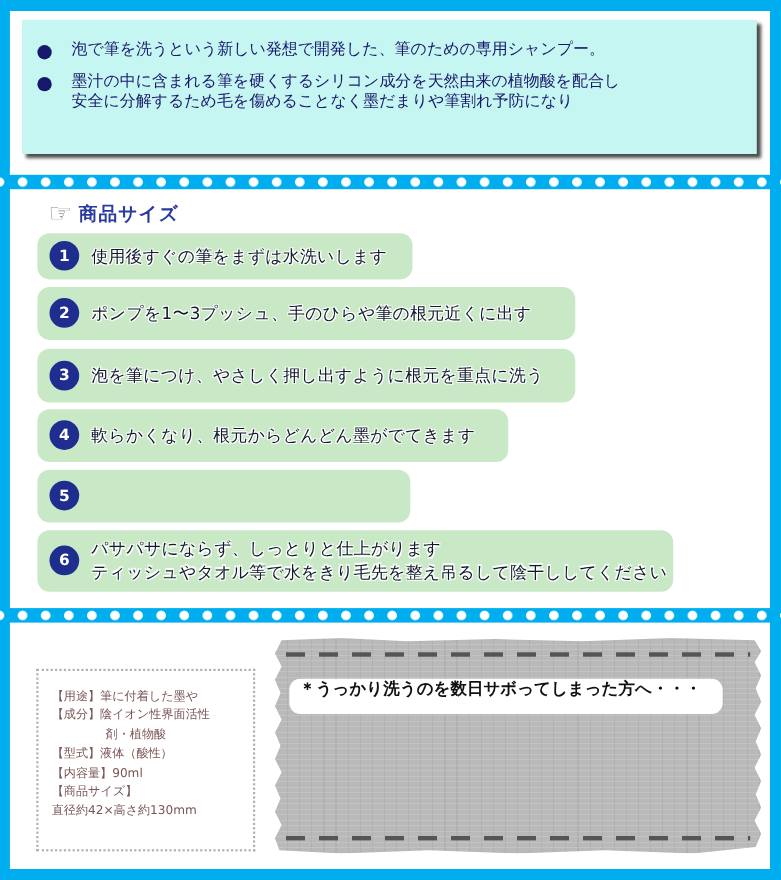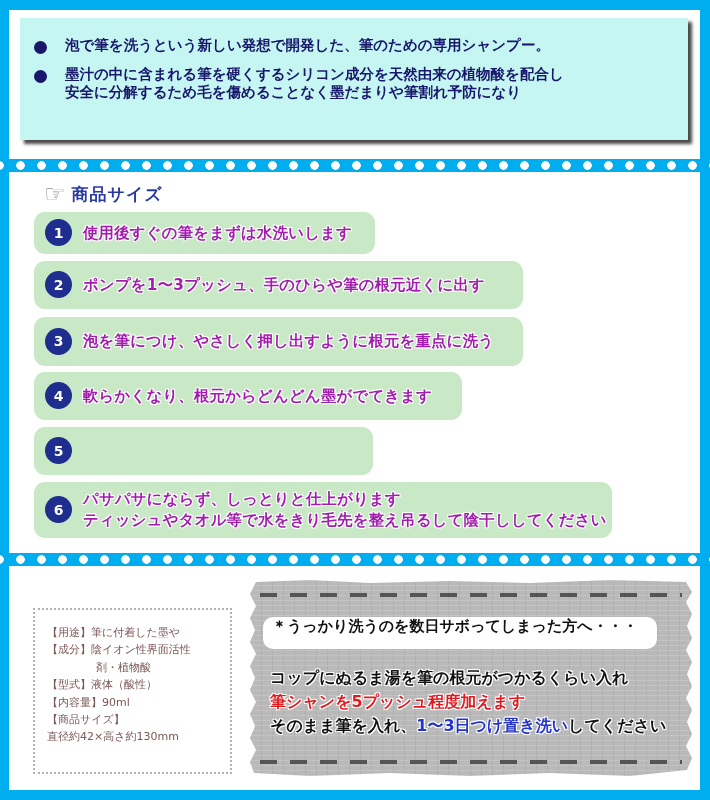--- a/index.html
+++ b/index.html
@@ -22,39 +22,39 @@
     position: absolute; left: 20px; top: 18px; width: 668px; height: 122px;
     background: #c6f6f1;
     box-shadow: 4px 4px 3px #4b4b4b;
   }
   .intro-item { position: absolute; left: 14px; }
   .intro-bullet {
     position: absolute; left: 0; top: 4px; width: 13px; height: 13px; border-radius: 50%;
     background: #17176b;
   }
   .intro-text {
-    margin-left: 31px; color: #17176b; font-size: 14.5px; font-weight: bold;
+    margin-left: 31px; color: #17176b; font-size: 14.5px; font-weight: normal;
     line-height: 17.5px; white-space: nowrap;
   }
   
   .usage-head { position: absolute; left: 44px; top: 182px; display: flex; align-items: center; }
   .hand { color: #8a8a8a; font-size: 24px; line-height: 24px; margin-right: 6px; }
   .usage-title { color: #2b3aa0; font-size: 17px; font-weight: bold; letter-spacing: 1px; }
   .step {
     position: absolute; left: 34px; background: #c9e9c6; border-radius: 11px;
     display: flex; align-items: center;
   }
   .step-num {
     position: absolute; left: 11px; top: 50%; margin-top: -14px;
     width: 27px; height: 27px; border-radius: 50%;
     background: #1f2d8f; color: #fff; font-weight: bold; font-size: 14px;
     display: flex; align-items: center; justify-content: center;
   }
   .step-text {
-    margin-left: 49px; color: #a21caf; font-size: 15.3px; font-weight: bold;
+    margin-left: 49px; color: #0f172a; font-size: 15.3px; font-weight: normal;
     line-height: 21px; white-space: nowrap; letter-spacing: 0.3px;
     text-shadow: -1px -1px 0 #fff, 1px -1px 0 #fff, -1px 1px 0 #fff, 1px 1px 0 #fff, 0 0 2px #fff;
   }
   
   .specs {
     position: absolute; left: 33px; top: 608px; width: 199px; height: 166px;
     border: 2px dotted #b5b0b0; box-sizing: border-box;
   }
   .spec-list { position: absolute; left: 12px; top: 14px; }
   .spec-row { font-size: 11px; line-height: 17.4px; color: #7b5656; white-space: nowrap; }
@@ -155,19 +155,14 @@
     <div class="spec-row"><span>【商品サイズ】</span><span></span></div>
     <div class="spec-row"><span></span><span>直径約42×高さ約130mm</span></div>
   </div>
 </div>
 
 <div class="tape">
   <div class="dash-line" style="top:13px;"></div>
   <div class="tip-box">
     <span class="tip-heading">＊うっかり洗うのを数日サボってしまった方へ・・・</span>
   </div>
-  <div class="tip-lines">
-    <div>コップにぬるま湯を筆の根元がつかるくらい入れ</div>
-    <div class="red">筆シャンを5プッシュ程度加えます</div>
-    <div><span>そのまま筆を入れ、</span><span class="blue">1〜3日つけ置き洗い</span><span>してください</span></div>
-  </div>
   <div class="dash-line" style="top:180px;"></div>
 </div>
 
 </body></html>

